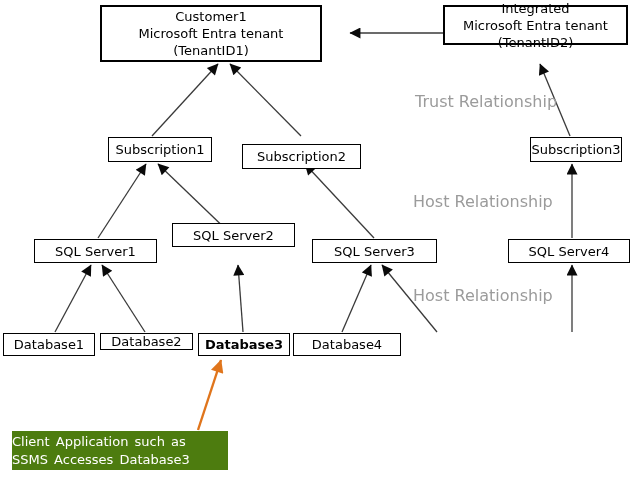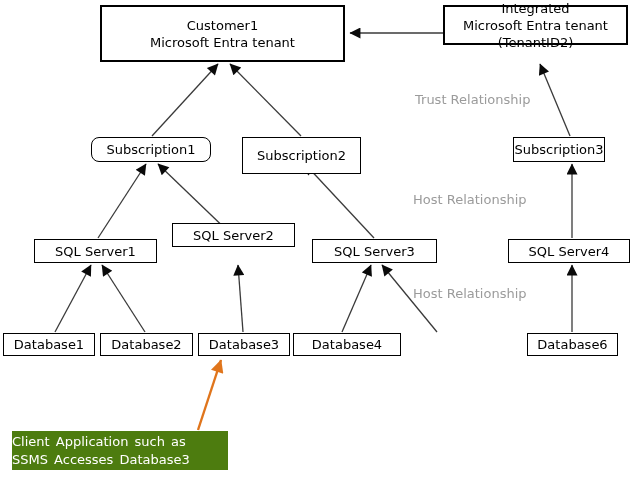--- a/index.html
+++ b/index.html
@@ -25,21 +25,21 @@
     white-space: nowrap;
   }
   .tenant {
     border-width: 2px;
     flex-direction: column;
     line-height: 17px;
   }
   .graylabel {
     position: absolute;
     color: #9b9b9b;
-    font-size: 13px;
+    font-size: 16px;
     white-space: nowrap;
   }
   .callout {
     position: absolute;
     background: #4d7c0f;
     color: #ffffff;
     display: flex;
     flex-direction: column;
     align-items: flex-start;
     justify-content: center;
@@ -82,47 +82,47 @@
     <line x1="572" y1="238" x2="572" y2="164" marker-end="url(#ah)"></line>
     <line x1="55" y1="332" x2="91" y2="265" marker-end="url(#ah)"></line>
     <line x1="145" y1="332" x2="102" y2="265" marker-end="url(#ah)"></line>
     <line x1="243" y1="332" x2="238" y2="265" marker-end="url(#ah)"></line>
     <line x1="342" y1="332" x2="371" y2="265" marker-end="url(#ah)"></line>
     <line x1="437" y1="332" x2="382" y2="265" marker-end="url(#ah)"></line>
     <line x1="572" y1="332" x2="572" y2="265" marker-end="url(#ah)"></line>
     <line class="orange" x1="198" y1="430" x2="221" y2="360" marker-end="url(#ah-orange)"></line>
   </svg>
 
-  <div class="box tenant" style="left:100px; top:5px; width:245px; height:57px;">
+  <div class="box tenant" style="left:100px; top:5px; width:222px; height:57px;">
     <span>Customer1</span>
     <span>Microsoft Entra tenant</span>
+    <span>(TenantID1)</span>
   </div>
   <div class="box tenant" style="left:443px; top:5px; width:185px; height:40px;">
     <span>Integrated</span>
     <span>Microsoft Entra tenant</span>
     <span>(TenantID2)</span>
   </div>
 
   <div class="graylabel" style="left:415px; top:92px;">Trust Relationship</div>
   <div class="graylabel" style="left:413px; top:192px;">Host Relationship</div>
   <div class="graylabel" style="left:413px; top:286px;">Host Relationship</div>
 
-  <div class="box" style="left:91px; top:137px; width:120px; height:25px;border-radius:8px;">Subscription1</div>
-  <div class="box" style="left:242px; top:137px; width:119px; height:37px;">Subscription2</div>
-  <div class="box" style="left:513px; top:137px; width:92px; height:25px;">Subscription3</div>
+  <div class="box" style="left:108px; top:137px; width:104px; height:25px;">Subscription1</div>
+  <div class="box" style="left:242px; top:144px; width:119px; height:25px;">Subscription2</div>
+  <div class="box" style="left:530px; top:137px; width:92px; height:25px;">Subscription3</div>
 
   <div class="box" style="left:34px; top:239px; width:123px; height:24px;">SQL Server1</div>
   <div class="box" style="left:172px; top:223px; width:123px; height:24px;">SQL Server2</div>
   <div class="box" style="left:312px; top:239px; width:125px; height:24px;">SQL Server3</div>
   <div class="box" style="left:508px; top:239px; width:122px; height:24px;">SQL Server4</div>
 
   <div class="box" style="left:3px; top:333px; width:92px; height:23px;">Database1</div>
-  <div class="box" style="left:100px; top:333px; width:93px; height:23px;">Database2</div>
-  <div class="box" style="left:198px; top:333px; width:92px; height:23px;">Database3</div>
+  <div class="box" style="left:100px; top:333px; width:93px; height:17px;">Database2</div>
+  <div class="box" style="left:198px; top:333px; width:92px; height:23px;font-weight:bold;">Database3</div>
   <div class="box" style="left:293px; top:333px; width:108px; height:23px;">Database4</div>
-  <div class="box" style="left:527px; top:333px; width:91px; height:23px;">Database6</div>
 
   <div class="callout" style="left:12px; top:431px; width:216px; height:39px;">
     <span>Client Application such as</span>
     <span>SSMS Accesses Database3</span>
   </div>
 
 </div>
 
 </body></html>

